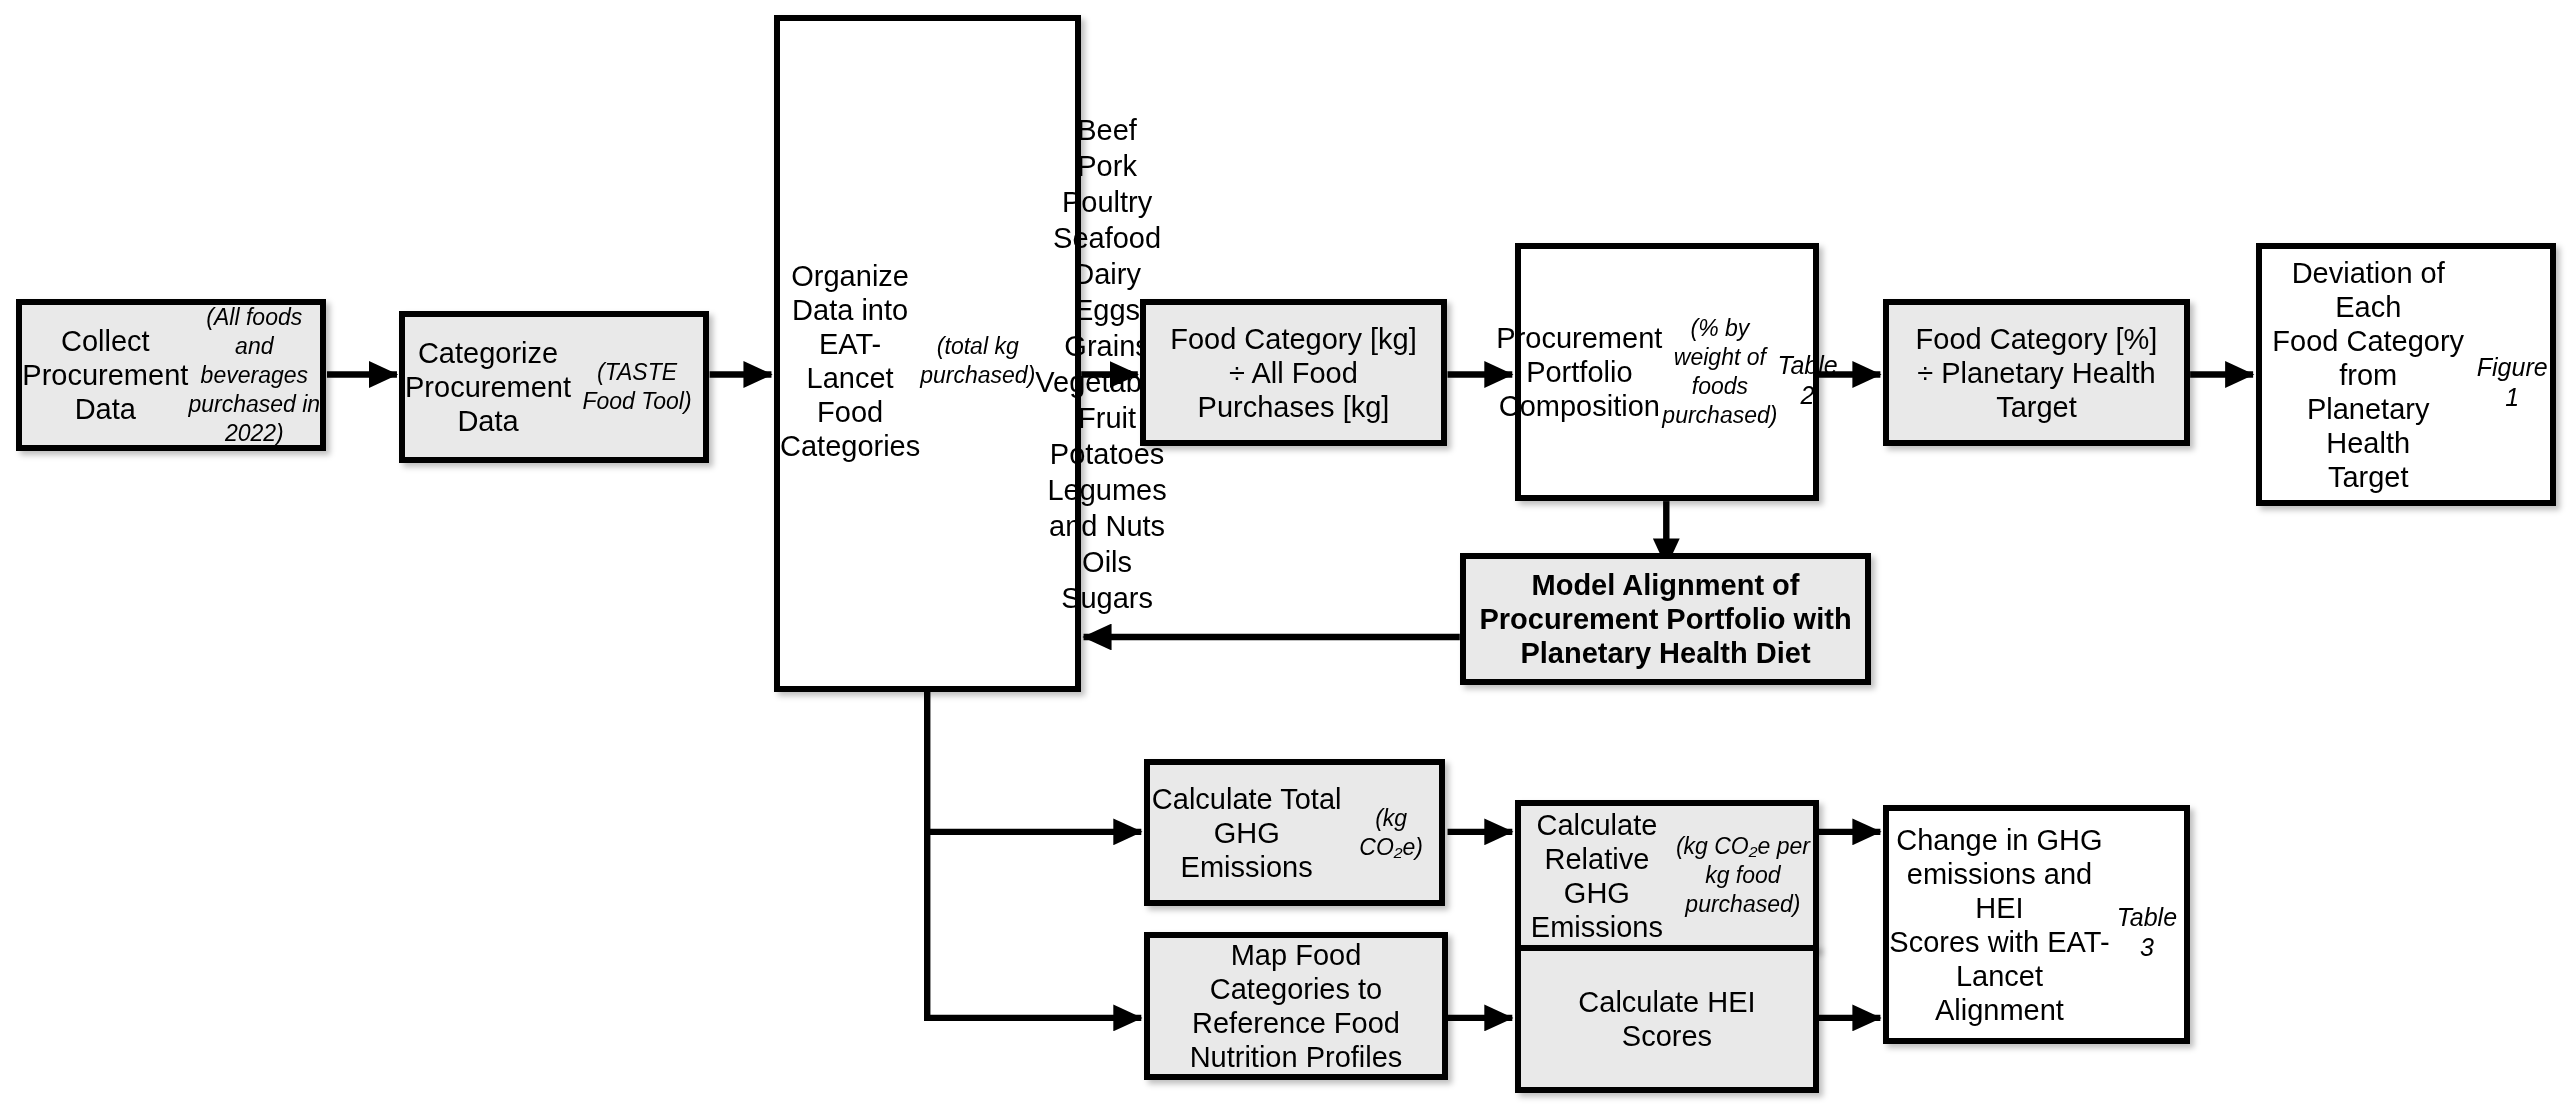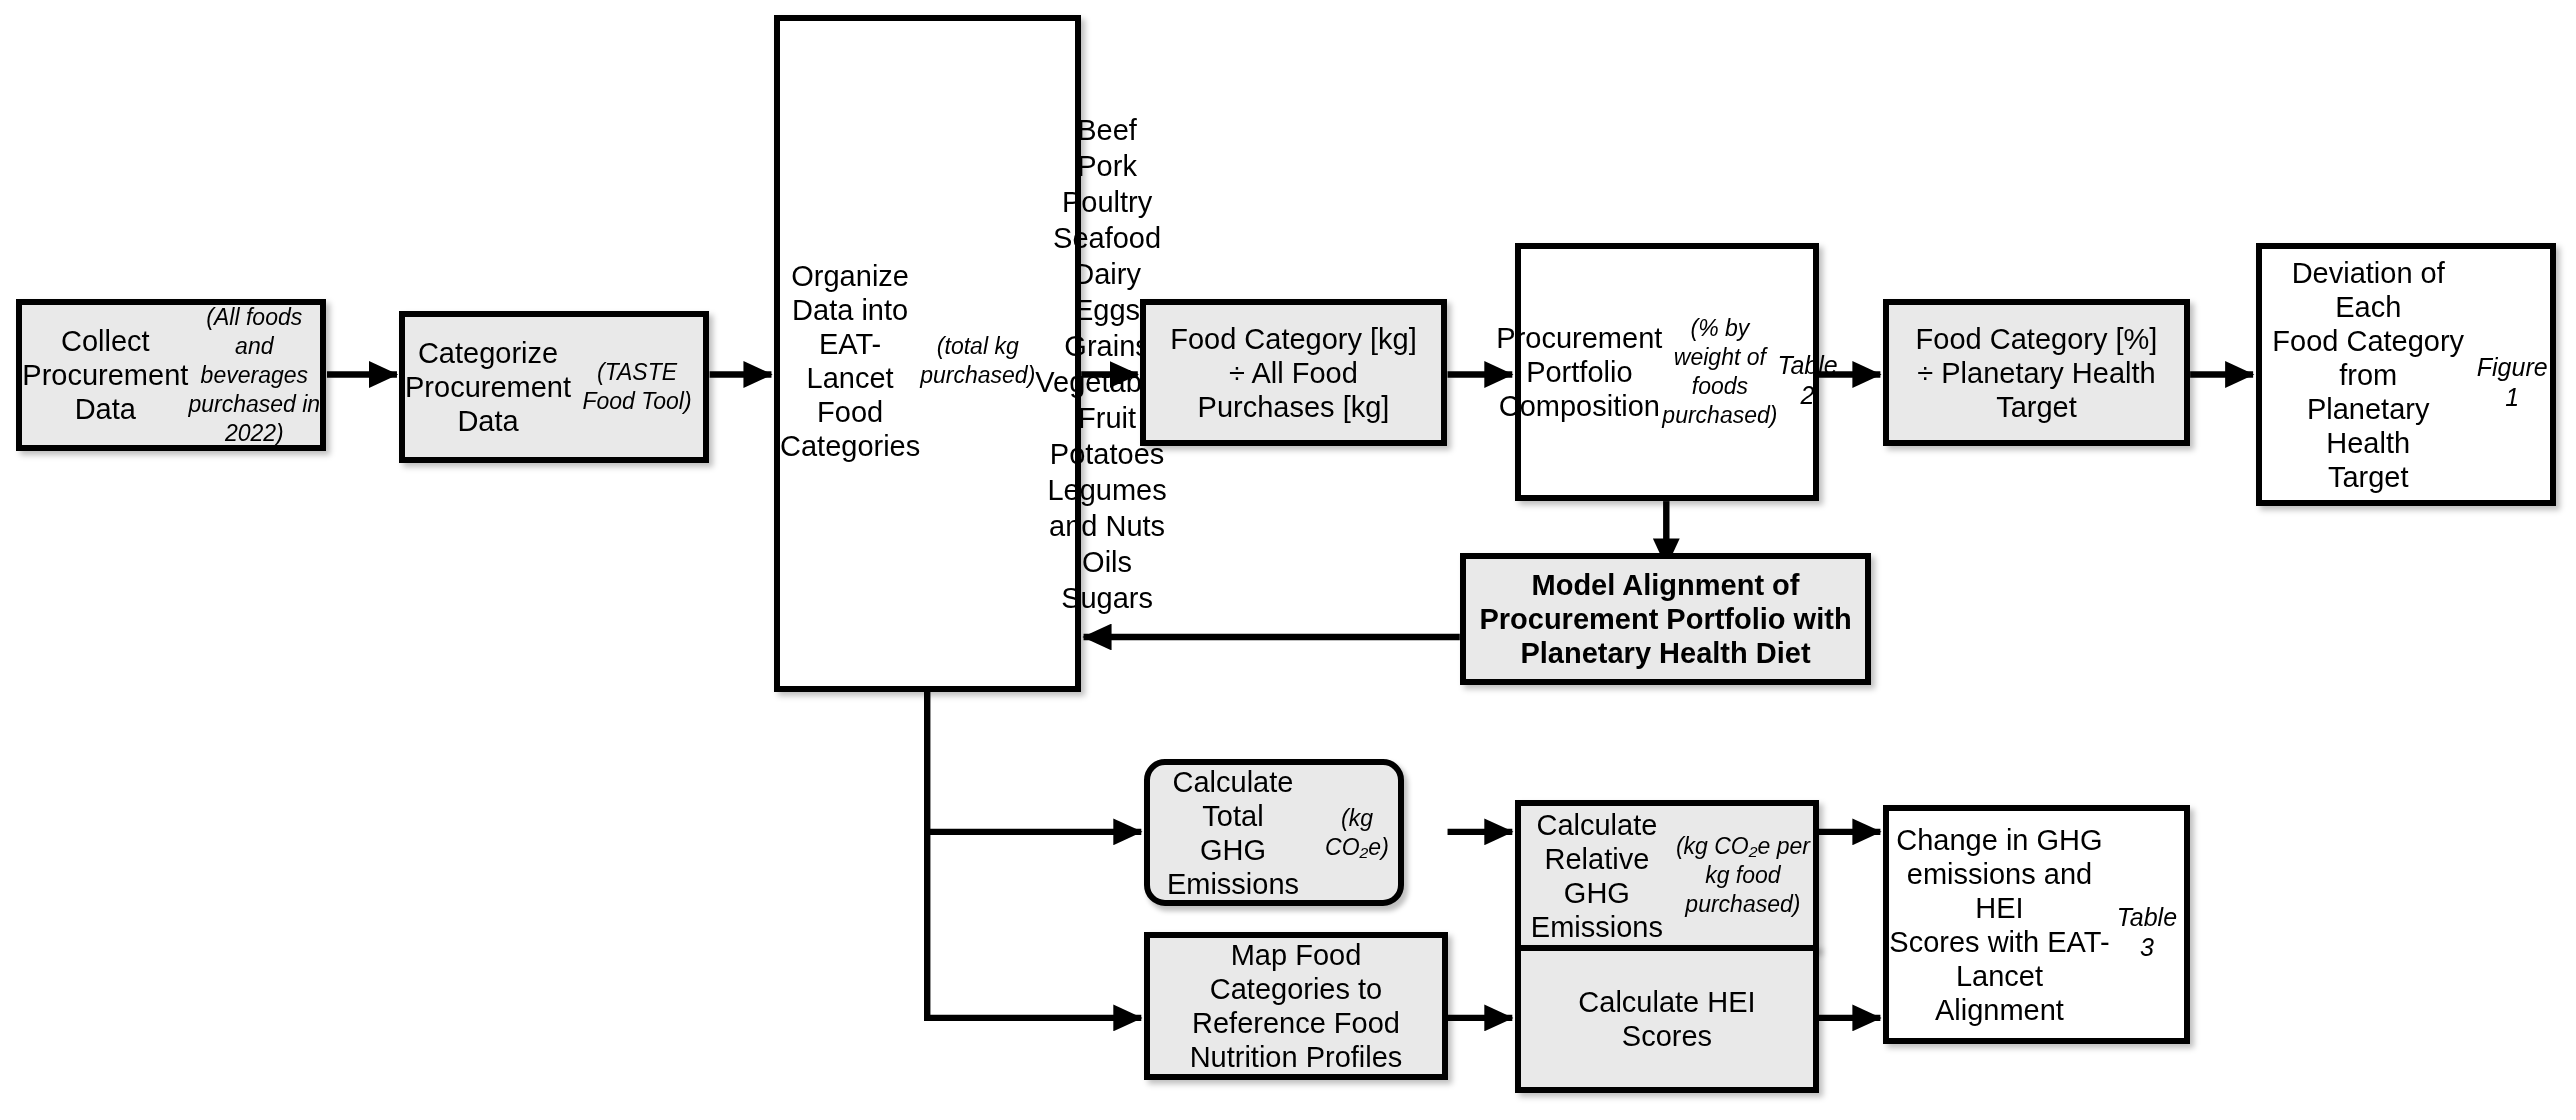--- a/index.html
+++ b/index.html
@@ -147,21 +147,21 @@
 Target</div>
     <div class="ref">Figure 1</div>
   </div>
 
   <div class="box gray" style="left:1460px; top:553px; width:411px; height:132px;font-weight:bold;">
     <div class="title">Model Alignment of
 Procurement Portfolio with
 Planetary Health Diet</div>
   </div>
 
-  <div class="box gray" style="left:1144px; top:759px; width:260px; height:147px;border-radius:21px;">
+  <div class="box gray" style="left:1144px; top:759px; width:301px; height:147px;">
     <div class="title">Calculate Total
 GHG Emissions</div>
     <div class="note">(kg CO₂e)</div>
   </div>
 
   <div class="box gray" style="left:1515px; top:756px; width:304px; height:151px;margin-top:44px;">
     <div class="title">Calculate Relative
 GHG Emissions</div>
     <div class="note">(kg CO₂e per kg food
 purchased)</div>

